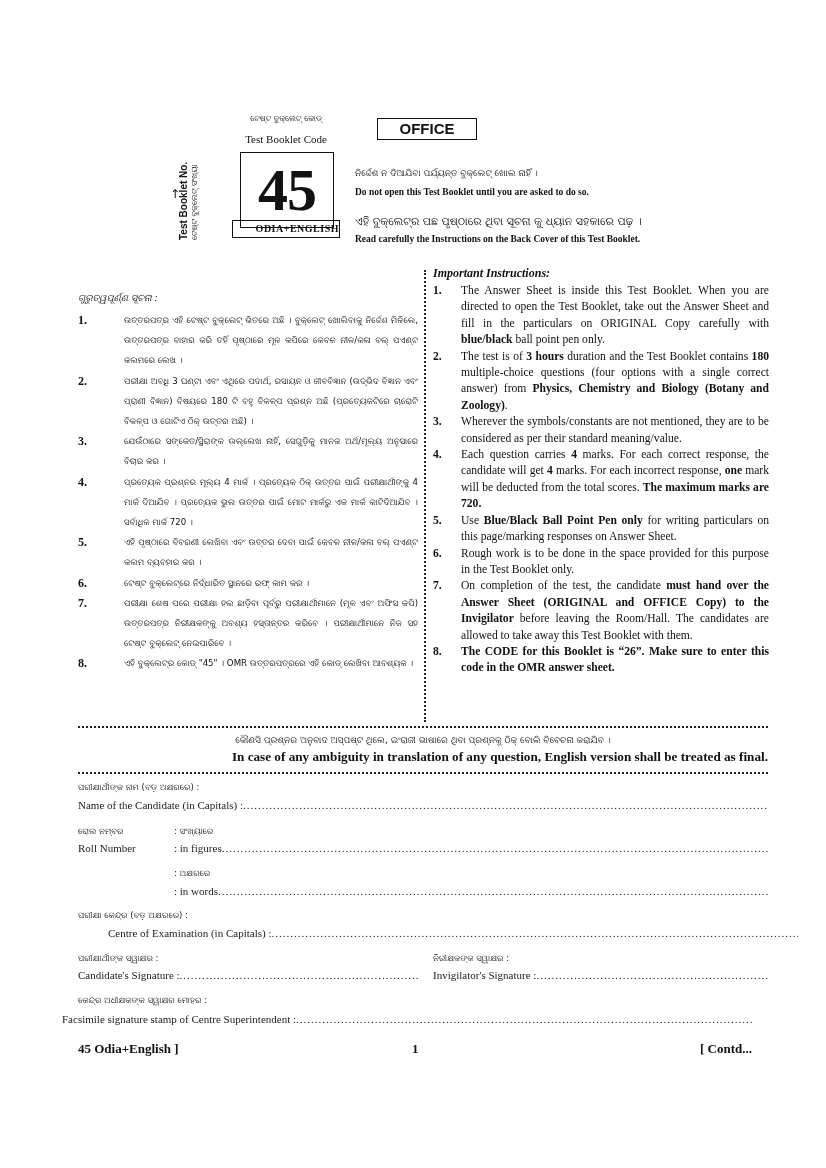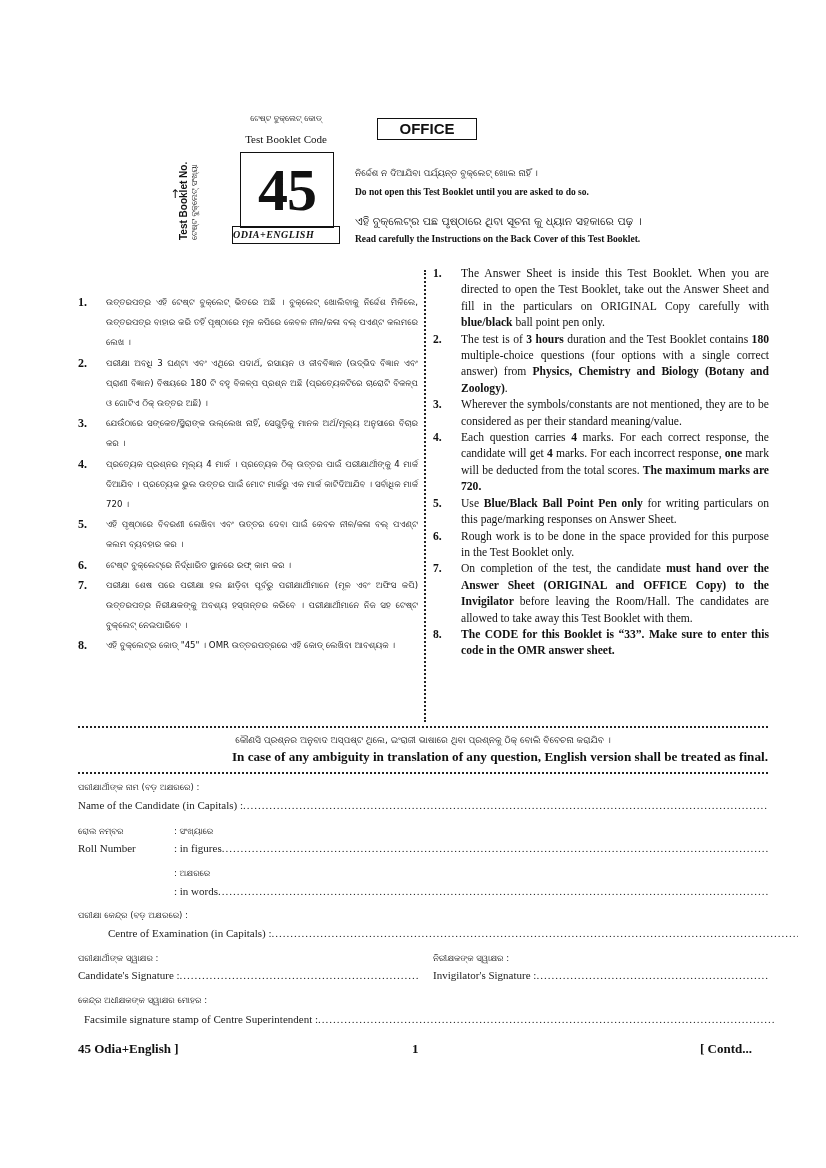--- a/index.html
+++ b/index.html
@@ -13,41 +13,41 @@
                width: 90px; white-space: nowrap; }
   .rot-en { font-family: "Liberation Sans", sans-serif; font-weight: bold; font-size: 10px; display: block; line-height: 12px; }
   .rot-od { font-family: "DejaVu Sans", sans-serif; font-size: 8px; display: block; line-height: 10px; }
   .rot-arrow { position: absolute; left: 170px; top: 187px; font-size: 12px; font-family: "DejaVu Sans", sans-serif; }
 
   .code-od { left: 234px; top: 114px; width: 104px; text-align: center; font-family: "DejaVu Sans", sans-serif; font-size: 8px; }
   .code-en { left: 234px; top: 133px; width: 104px; text-align: center; font-size: 11px; }
   .code-box { left: 240px; top: 152px; width: 92px; height: 74px; border: 1.5px solid #111;
               display: flex; align-items: center; justify-content: center;
               font-size: 60px; font-weight: bold; letter-spacing: -1px; }
-  .lang-box { left: 232px; top: 226px; width: 106px; height: 16px; border: 1.5px solid #111;
-              text-align: left; font-size: 10px; font-weight: bold; line-height: 16px; letter-spacing: 0.5px; font-style: italic; }
+  .lang-box { left: 232px; top: 220px; width: 106px; height: 16px; border: 1.5px solid #111;
+              text-align: right; font-size: 10px; font-weight: bold; line-height: 16px; letter-spacing: 0.5px; }
   .series-box { left: 377px; top: 118px; width: 98px; height: 20px; border: 1.5px solid #111;
                 text-align: center; font-family: "Liberation Sans", sans-serif; font-weight: bold; font-size: 15px; line-height: 20px; }
   .notice-od1 { left: 355px; top: 168px; font-family: "DejaVu Sans", sans-serif; font-size: 9px; }
   .notice-en1 { left: 355px; top: 187px; font-size: 9.5px; font-weight: bold; }
   .notice-od2 { left: 355px; top: 215px; font-family: "DejaVu Sans", sans-serif; font-size: 11px; }
   .notice-en2 { left: 355px; top: 234px; font-size: 9.5px; font-weight: bold; }
 
   
   .vdiv { left: 424px; top: 270px; width: 0; height: 452px; border-left: 2px dotted #222; }
   .col-left { left: 78px; top: 292px; width: 340px; }
   .col-right { left: 433px; top: 266px; width: 336px; }
   .col-title-en { font-style: italic; font-weight: bold; font-size: 12px; margin-bottom: 2px; }
   .col-title-od { font-family: "DejaVu Sans", sans-serif; font-size: 9.5px; font-style: italic; margin-bottom: 6px; }
   .inst { display: flex; font-size: 11.6px; line-height: 16.4px; text-align: justify; }
   .inst .num { width: 28px; flex: none; font-weight: bold; }
   .inst .txt { flex: 1; }
   .inst-od { display: flex; font-family: "DejaVu Sans", sans-serif; font-size: 8.6px; line-height: 20.2px; }
   .inst-od .num { width: 28px; flex: none; font-family: "Liberation Serif", serif; font-size: 12px; font-weight: bold; }
-  .inst-od .txt { flex: 1; text-align: justify; }
+  .inst-od .txt { flex: 1; text-align: justify; margin-left: 18px; }
   b { font-weight: bold; }
 
   .hdots { left: 78px; width: 690px; height: 0; border-top: 2px dotted #222; }
   .ambig-od { left: 78px; top: 735px; width: 690px; text-align: center; font-family: "DejaVu Sans", sans-serif; font-size: 9px; }
   .ambig-en { left: 78px; top: 749px; width: 690px; text-align: right; font-size: 13.2px; font-weight: bold; }
 
   .form-od { font-family: "DejaVu Sans", sans-serif; font-size: 8.5px; color: #222; }
   .form-en { font-size: 11px; color: #222; white-space: nowrap; overflow: hidden; }
   .form-line { display: flex; align-items: baseline; }
   .dots { flex: 1; overflow: hidden; white-space: nowrap; letter-spacing: 1px; }
@@ -76,20 +76,21 @@
 <div class="abs series-box">OFFICE</div>
 
 <div class="abs notice-od1">ନିର୍ଦ୍ଦେଶ ନ ଦିଆଯିବା ପର୍ଯ୍ୟନ୍ତ ବୁକ୍‌ଲେଟ୍ ଖୋଲ ନାହିଁ ।</div>
 <div class="abs notice-en1">Do not open this Test Booklet until you are asked to do so.</div>
 <div class="abs notice-od2">ଏହି ବୁକ୍‌ଲେଟ୍‌ର ପଛ ପୃଷ୍ଠାରେ ଥିବା ସୂଚନା କୁ ଧ୍ୟାନ ସହକାରେ ପଢ଼ ।</div>
 <div class="abs notice-en2">Read carefully the Instructions on the Back Cover of this Test Booklet.</div>
 
 <div class="abs vdiv"></div>
 
 <div class="abs col-left">
+  <div class="col-title-od">ଗୁରୁତ୍ୱପୂର୍ଣ୍ଣ ସୂଚନା :</div>
   <div class="inst-od">
       <span class="num">1.</span>
       <span class="txt">ଉତ୍ତରପତ୍ର ଏହି ଟେଷ୍ଟ ବୁକ୍‌ଲେଟ୍ ଭିତରେ ଅଛି । ବୁକ୍‌ଲେଟ୍ ଖୋଲିବାକୁ ନିର୍ଦ୍ଦେଶ ମିଳିଲେ, ଉତ୍ତରପତ୍ର ବାହାର କରି ତହିଁ ପୃଷ୍ଠାରେ ମୂଳ କପିରେ କେବଳ ନୀଳ/କଳା ବଲ୍ ପଏଣ୍ଟ କଲମରେ ଲେଖ ।</span>
     </div>
   <div class="inst-od">
       <span class="num">2.</span>
       <span class="txt">ପରୀକ୍ଷା ଅବଧି 3 ଘଣ୍ଟା ଏବଂ ଏଥିରେ ପଦାର୍ଥ, ରସାୟନ ଓ ଜୀବବିଜ୍ଞାନ (ଉଦ୍ଭିଦ ବିଜ୍ଞାନ ଏବଂ ପ୍ରାଣୀ ବିଜ୍ଞାନ) ବିଷୟରେ 180 ଟି ବହୁ ବିକଳ୍ପ ପ୍ରଶ୍ନ ଅଛି (ପ୍ରତ୍ୟେକଟିରେ ଚାରୋଟି ବିକଳ୍ପ ଓ ଗୋଟିଏ ଠିକ୍ ଉତ୍ତର ଅଛି) ।</span>
     </div>
   <div class="inst-od">
       <span class="num">3.</span>
@@ -111,20 +112,21 @@
       <span class="num">7.</span>
       <span class="txt">ପରୀକ୍ଷା ଶେଷ ପରେ ପରୀକ୍ଷା ହଲ ଛାଡ଼ିବା ପୂର୍ବରୁ ପରୀକ୍ଷାର୍ଥୀମାନେ (ମୂଳ ଏବଂ ଅଫିସ କପି) ଉତ୍ତରପତ୍ର ନିରୀକ୍ଷକଙ୍କୁ ଅବଶ୍ୟ ହସ୍ତାନ୍ତର କରିବେ । ପରୀକ୍ଷାର୍ଥୀମାନେ ନିଜ ସହ ଟେଷ୍ଟ ବୁକ୍‌ଲେଟ୍ ନେଇପାରିବେ ।</span>
     </div>
   <div class="inst-od">
       <span class="num">8.</span>
       <span class="txt">ଏହି ବୁକ୍‌ଲେଟ୍‌ର କୋଡ୍ "45" । OMR ଉତ୍ତରପତ୍ରରେ ଏହି କୋଡ୍ ଲେଖିବା ଆବଶ୍ୟକ ।</span>
     </div>
 </div>
 
 <div class="abs col-right">
+  <div class="col-title-en">Important Instructions:</div>
   <div class="inst">
       <span class="num">1.</span>
       <span class="txt"><span>The Answer Sheet is inside this Test Booklet. When you are directed to open the Test Booklet, take out the Answer Sheet and fill in the particulars on ORIGINAL Copy carefully with </span><b>blue/black</b><span> ball point pen only.</span></span>
     </div>
   <div class="inst">
       <span class="num">2.</span>
       <span class="txt"><span>The test is of </span><b>3 hours</b><span> duration and the Test Booklet contains </span><b>180</b><span> multiple-choice questions (four options with a single correct answer) from </span><b>Physics, Chemistry and Biology (Botany and Zoology)</b><span>.</span></span>
     </div>
   <div class="inst">
       <span class="num">3.</span>
@@ -141,21 +143,21 @@
   <div class="inst">
       <span class="num">6.</span>
       <span class="txt">Rough work is to be done in the space provided for this purpose in the Test Booklet only.</span>
     </div>
   <div class="inst">
       <span class="num">7.</span>
       <span class="txt"><span>On completion of the test, the candidate </span><b>must hand over the Answer Sheet (ORIGINAL and OFFICE Copy) to the Invigilator</b><span> before leaving the Room/Hall. The candidates are allowed to take away this Test Booklet with them.</span></span>
     </div>
   <div class="inst">
       <span class="num">8.</span>
-      <b class="txt">The CODE for this Booklet is “33”. Make sure to enter this code in the OMR answer sheet.</b>
+      <b class="txt">The CODE for this Booklet is “26”. Make sure to enter this code in the OMR answer sheet.</b>
     </div>
 </div>
 
 <div class="abs hdots" style="top:726px;"></div>
 <div class="abs ambig-od">କୌଣସି ପ୍ରଶ୍ନର ଅନୁବାଦ ଅସ୍ପଷ୍ଟ ଥିଲେ, ଇଂରାଜୀ ଭାଷାରେ ଥିବା ପ୍ରଶ୍ନକୁ ଠିକ୍ ବୋଲି ବିବେଚନା କରାଯିବ ।</div>
 <div class="abs ambig-en">In case of any ambiguity in translation of any question, English version shall be treated as final.</div>
 <div class="abs hdots" style="top:772px;"></div>
 
 <div class="abs form-od" style="left:78px; top:782px;">ପରୀକ୍ଷାର୍ଥୀଙ୍କ ନାମ (ବଡ଼ ଅକ୍ଷରରେ) :</div>
 <div class="abs form-line form-en" style="left:78px; top:799px; width:690px;">
@@ -187,20 +189,20 @@
 <div class="abs form-line form-en" style="left:78px; top:969px; width:340px;">
   <span>Candidate's Signature :</span>
   <span class="dots">...................................................................................................................................................................................</span>
 </div>
 <div class="abs form-line form-en" style="left:433px; top:969px; width:335px;">
   <span>Invigilator's Signature :</span>
   <span class="dots">...................................................................................................................................................................................</span>
 </div>
 
 <div class="abs form-od" style="left:78px; top:995px;">କେନ୍ଦ୍ର ଅଧୀକ୍ଷକଙ୍କ ସ୍ୱାକ୍ଷର ମୋହର :</div>
-<div class="abs form-line form-en" style="left:84px; top:1013px; width:690px;">
+<div class="abs form-line form-en" style="left:62px; top:1013px; width:690px;">
   <span>Facsimile signature stamp of Centre Superintendent :</span>
   <span class="dots">...................................................................................................................................................................................</span>
 </div>
 
 <div class="abs footer-left">45  Odia+English ]</div>
 <div class="abs footer-center">1</div>
 <div class="abs footer-right">[ Contd...</div>
 
 </body></html>

